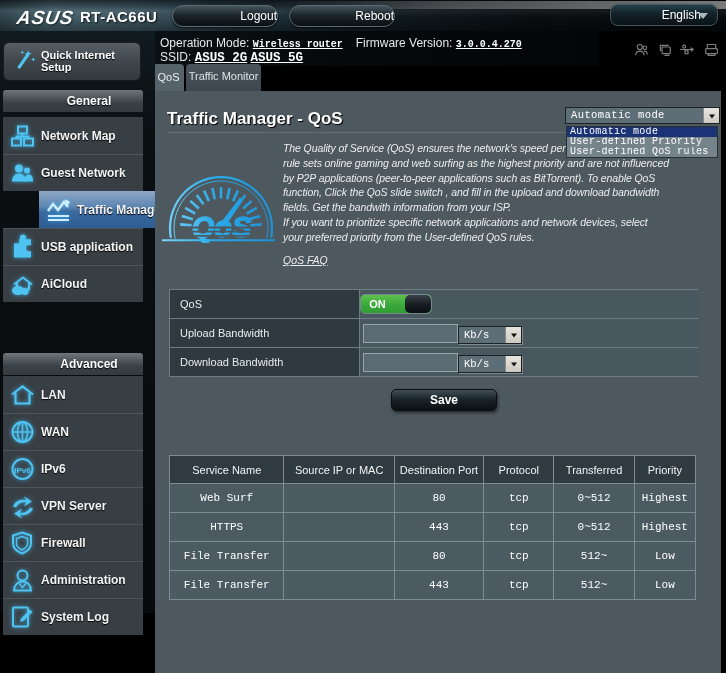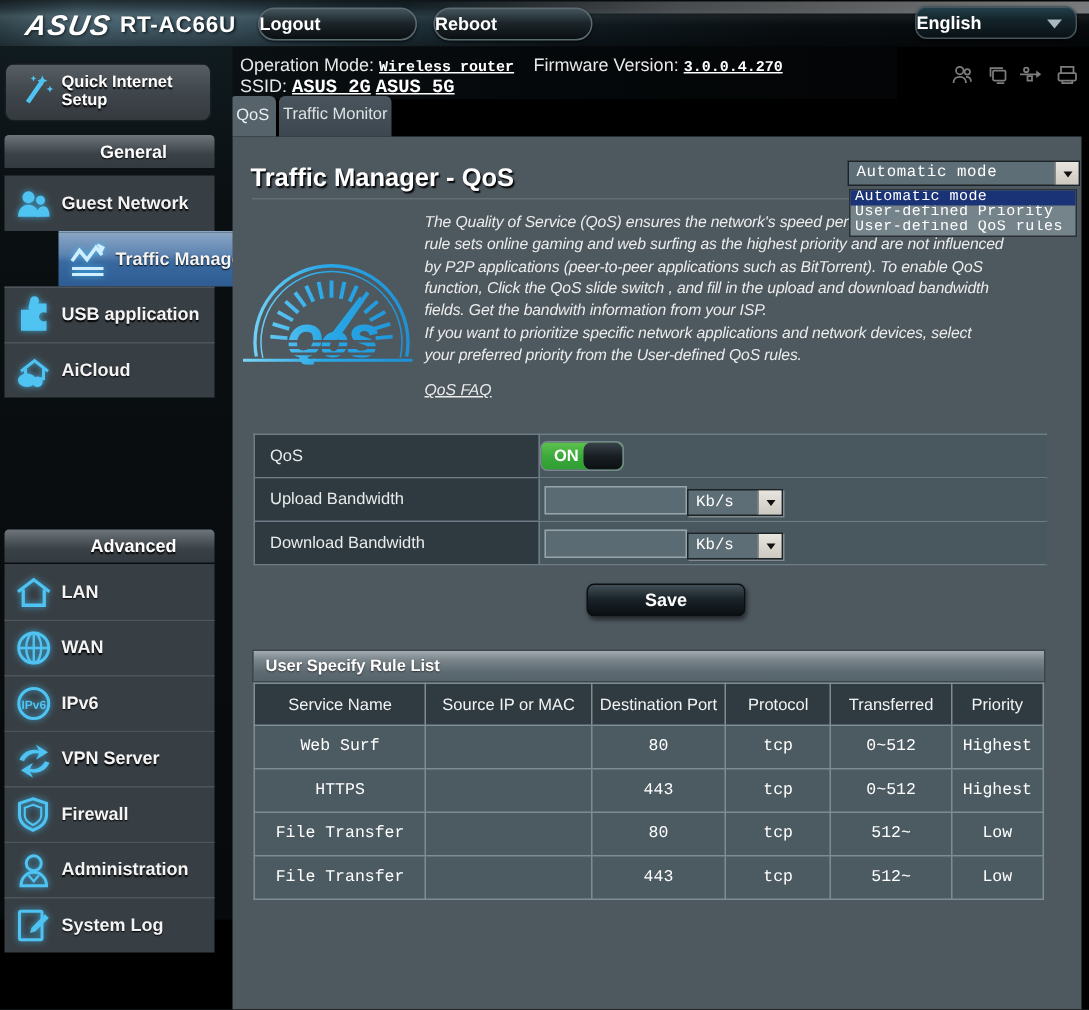--- a/index.html
+++ b/index.html
@@ -6,21 +6,21 @@
 
 #topbar{position:absolute;left:0;top:0;width:726px;height:31px;
  background:linear-gradient(90deg,#2e4149 0%,#47626e 7%,#3f5864 18%,#243842 32%,#101b21 52%,#090e11 72%,#060a0c 100%);}
 #topbar:before{content:"";position:absolute;left:0;top:0;width:100%;height:100%;
  background:linear-gradient(180deg,rgba(0,0,0,.55) 0%,rgba(0,0,0,.25) 18%,rgba(255,255,255,.06) 35%,rgba(0,0,0,0) 55%,rgba(0,0,0,.35) 100%);}
 #asuslogo{position:absolute;left:17px;top:7px;color:#fff;font-size:19px;font-weight:bold;font-style:italic;letter-spacing:1px;transform:skewX(-10deg);text-shadow:1px 1px 2px rgba(0,0,0,.6);}
 #modelname{position:absolute;left:80px;top:8px;color:#fff;font-size:15px;font-weight:bold;letter-spacing:.5px;text-shadow:1px 1px 2px rgba(0,0,0,.8);}
 .topbtn{position:absolute;top:5px;height:22px;border-radius:11px;
  background:linear-gradient(180deg,#45555d 0%,#1d262b 45%,#0a0f12 100%);
  box-shadow:inset 0 1px 0 rgba(255,255,255,.22);
- border:1px solid #5c6b72;color:#fff;font-size:12px;font-weight:bold;text-align:left;line-height:20px;
+ border:1px solid #5c6b72;color:#fff;font-size:12px;font-weight:normal;text-align:right;line-height:20px;
  box-shadow:0 1px 2px rgba(0,0,0,.7);}
 #btn-logout{left:172px;width:106px;}
 #btn-reboot{left:289px;width:106px;}
 #btn-lang{left:610px;width:108px;top:4px;height:22px;line-height:20px;padding-right:16px;border-radius:8px;background:linear-gradient(180deg,#24414c 0%,#14242b 40%,#0a1216 100%);border:1px solid #45565e;}
 #btn-lang .tri{position:absolute;right:9px;top:8px;width:0;height:0;border-left:5.5px solid transparent;border-right:5.5px solid transparent;border-top:6.5px solid #a8b8bf;}
 #topstrip{position:absolute;left:270px;top:1px;width:456px;height:8px;background:linear-gradient(90deg,rgba(150,152,154,0) 0%,rgba(150,152,154,.45) 40%,rgba(170,172,174,.7) 100%);}
 
 #infobar{position:absolute;left:0;top:31px;width:598px;height:35px;
  background:linear-gradient(90deg,#10181c 0%,#0a1013 25%,#05080a 60%,#030506 100%);}
 #infobar .ln{position:absolute;left:160px;color:#e8e8e8;font-size:12px;white-space:nowrap;}
@@ -71,21 +71,21 @@
 
 #gauge{position:absolute;left:7px;top:76px;}
 #desc{position:absolute;left:128px;top:50px;color:#ececec;font-size:10.5px;font-style:italic;line-height:14.83px;white-space:nowrap;letter-spacing:-0.1px;}
 #faq{position:absolute;left:128px;top:163px;color:#ececec;font-size:10.5px;font-style:italic;text-decoration:underline;}
 
 #form{position:absolute;left:14px;top:198px;width:529px;border:1px solid #6e7d85;border-bottom:none;}
 .frow{position:relative;height:29px;background:#2e3940;border-bottom:1px solid #6e7d85;}
 .frow .flbl{position:absolute;left:10px;top:50%;transform:translateY(-50%);color:#e9ecec;font-size:11px;}
 .frow .fctl{position:absolute;left:189px;top:0;height:100%;width:339px;border-left:1px solid #6e7d85;background:#49585f;}
 
-#toggle{position:absolute;left:0px;top:4px;width:56px;height:20px;border-radius:5px;background:linear-gradient(180deg,#5ec24e 0%,#3aa83b 55%,#2f9e33 100%);border:1px solid #78878e;overflow:hidden;}
+#toggle{position:absolute;left:0px;top:4px;width:72px;height:20px;border-radius:5px;background:linear-gradient(180deg,#5ec24e 0%,#3aa83b 55%,#2f9e33 100%);border:1px solid #78878e;overflow:hidden;}
 #toggle .on{position:absolute;left:0;top:0;width:33px;height:100%;color:#fff;font-weight:bold;font-size:11px;line-height:19px;text-align:center;}
 #toggle .knob{position:absolute;right:0;top:0;width:26px;height:100%;border-radius:5px;background:linear-gradient(180deg,#39434a 0%,#161c20 55%,#0c1013 100%);}
 .finput{position:absolute;left:3px;top:5px;width:95px;height:19px;background:#5b6b74;border:1px solid #97a4a9;}
 .fsel{left:98px;top:7px;width:64px;height:18px;box-shadow:1px 1px 0 rgba(255,255,255,.3);}
 .fsel .txt{font-size:10.5px;line-height:16px;letter-spacing:0;}
 
 #savebtn{position:absolute;left:236px;top:298px;width:106px;height:22px;border-radius:5px;
  background:linear-gradient(180deg,#414f57 0%,#1b242a 45%,#0a0f12 100%);
  border:1px solid #0b0f11;color:#fff;font-weight:bold;font-size:12px;text-align:center;line-height:21px;
  box-shadow:1px 2px 3px rgba(0,0,0,.5);}
@@ -140,20 +140,29 @@
     <svg width="28" height="27" viewBox="0 0 30 32" style="position:absolute;left:6px;top:4px" fill="#4fc3f1">
         <path d="M7 24 L18 8 L21 10 L10 26 Z"></path>
         <path d="M20 4l1.2 2.8L24 8l-2.8 1.2L20 12l-1.2-2.8L16 8l2.8-1.2z"></path>
         <path d="M26 12l.8 1.9 1.9.8-1.9.8-.8 1.9-.8-1.9-1.9-.8 1.9-.8z"></path>
         <path d="M13 4l.7 1.6 1.6.7-1.6.7L13 8.6l-.7-1.6L10.7 6.3l1.6-.7z"></path>
       </svg>
     <div class="txt">Quick Internet<br>Setup</div>
   </div>
   <div class="secthead" id="sh-general">General</div>
   <div class="menu" id="menu-general">
+    <div class="mi">
+        <svg width="27" height="27" viewBox="0 0 27 27" fill="none" stroke="#4fc3f1" stroke-width="2">
+          <rect x="9" y="4" width="9" height="7"></rect>
+          <rect x="3" y="16" width="9" height="7"></rect>
+          <rect x="15" y="16" width="9" height="7"></rect>
+          <path d="M13.5 11v3M7.5 16v-2h12v2"></path>
+        </svg>
+        <span class="lbl">Network Map</span>
+      </div>
     <div class="mi">
         <svg width="27" height="27" viewBox="0 0 27 27" fill="#4fc3f1">
           <circle cx="10" cy="9" r="4"></circle>
           <path d="M3 22c0-5 3-8 7-8s7 3 7 8z"></path>
           <circle cx="18" cy="11" r="3"></circle>
           <path d="M15 22c.3-4 2-7 5-7 2.5 0 4 2.5 4 7z"></path>
         </svg>
         <span class="lbl">Guest Network</span>
       </div>
     <div class="mi active">
@@ -320,21 +329,20 @@
       <div class="fctl">
           <div class="finput"></div>
           <div class="winsel fsel">
             <div class="txt">Kb/s</div>
             <div class="btn"></div>
           </div>
         </div>
     </div>
   </div>
   <div id="savebtn">Save</div>
-  <div id="ruleband">User Specify Rule List</div>
   <table id="ruletbl">
     <tbody>
         <tr>
           <th style="width:114px">Service Name</th>
           <th style="width:110px">Source IP or MAC</th>
           <th style="width:89px">Destination Port</th>
           <th style="width:70px">Protocol</th>
           <th style="width:80px">Transferred</th>
           <th style="width:61px">Priority</th>
         </tr>

